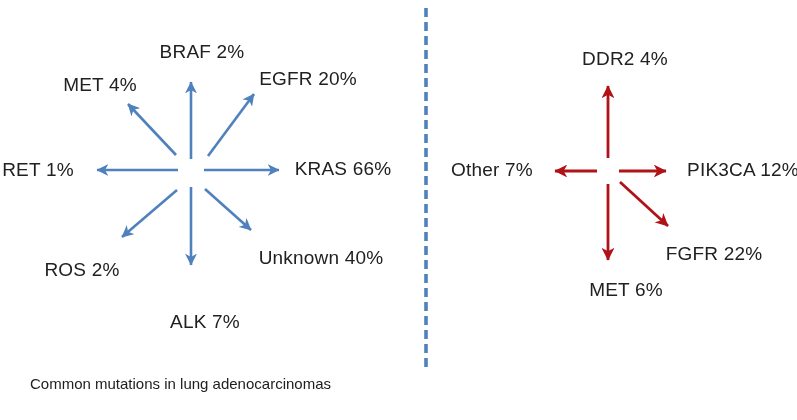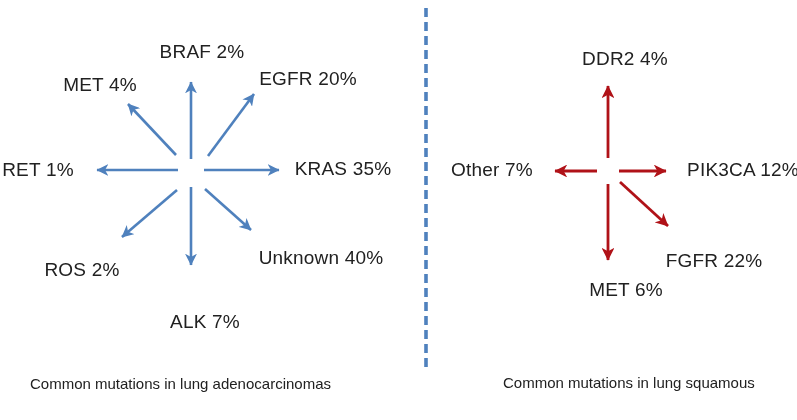--- a/index.html
+++ b/index.html
@@ -76,30 +76,29 @@
         <line x1="620" y1="182" x2="668" y2="226" stroke="#b01218" stroke-width="2.8" marker-end="url(#ah-1)"></line>
       </g>
     <line id="divider" fill="none" stroke-linecap="butt" x1="426" y1="8" x2="426" y2="372" stroke="#4f81bd" stroke-width="3.6" stroke-dasharray="9,5"></line>
   </svg>
 
   <div id="labels-layer">
       <div class="mutation-label" style="left: 202px; top: 52px;">BRAF 2%</div>
       <div class="mutation-label" style="left: 100px; top: 85px;">MET 4%</div>
       <div class="mutation-label" style="left: 308px; top: 79px;">EGFR 20%</div>
       <div class="mutation-label" style="left: 38px; top: 170px;">RET 1%</div>
-      <div class="mutation-label" style="left: 343px; top: 169px;">KRAS 35%</div>
+      <div class="mutation-label" style="left: 343px; top: 169px;">KRAS 66%</div>
       <div class="mutation-label" style="left: 82px; top: 270px;">ROS 2%</div>
       <div class="mutation-label" style="left: 321px; top: 258px;">Unknown 40%</div>
       <div class="mutation-label" style="left: 205px; top: 301px; margin-top: 21px;">ALK 7%</div>
       <div class="mutation-label" style="left: 625px; top: 59px;">DDR2 4%</div>
       <div class="mutation-label" style="left: 492px; top: 170px;">Other 7%</div>
       <div class="mutation-label" style="left: 743px; top: 170px;">PIK3CA 12%</div>
-      <div class="mutation-label" style="left: 714px; top: 254px; margin-top: 7px;">FGFR 22%</div>
+      <div class="mutation-label" style="left: 714px; top: 254px;">FGFR 22%</div>
       <div class="mutation-label" style="left: 626px; top: 290px;">MET 6%</div>
     </div>
 
   <div class="caption" id="caption-0">
       <div>Common mutations in lung adenocarcinomas</div>
     </div>
   <div class="caption" id="caption-1">
-      <div>Common mutations in lung squamous</div>
     </div>
 </div>
 
 </body></html>

